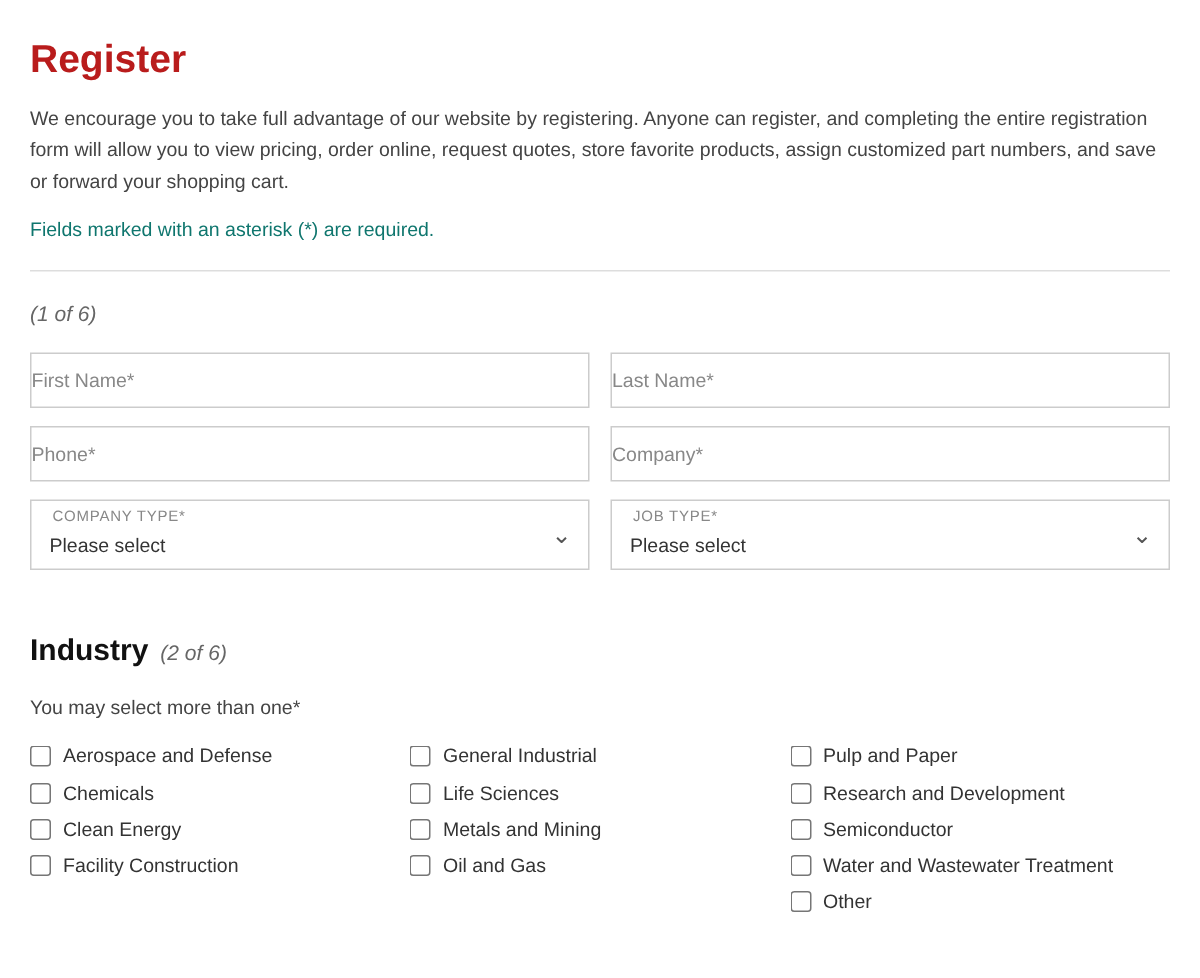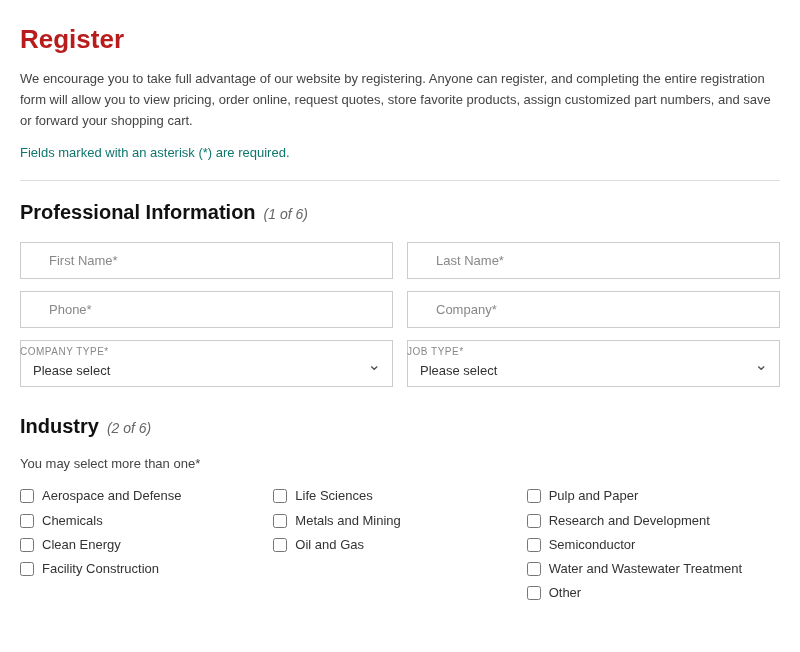--- a/index.html
+++ b/index.html
@@ -46,42 +46,42 @@
     .form-row {
       display: flex;
       gap: 14px;
       margin-bottom: 12px;
     }
     .form-field {
       flex: 1;
     }
     .form-field input {
       width: 100%;
-      padding: 10px 28px;
+      padding: 10px 0;
       border: 1px solid #ccc;
       font-size: 13px;
       color: #333;
       outline: none;
       background: #fff;
     }
     .form-field input::placeholder {
       color: #888;
     }
     .select-wrapper {
       flex: 1;
       position: relative;
     }
     .select-wrapper .select-label {
       font-size: 10px;
       color: #888;
       letter-spacing: 0.5px;
       text-transform: uppercase;
       position: absolute;
       top: 6px;
-      left: 0;
+      left: 15px;
       pointer-events: none;
     }
     .select-wrapper select {
       width: 100%;
       padding: 22px 36px 8px 12px;
       border: 1px solid #ccc;
       font-size: 13px;
       color: #333;
       background: #fff;
       appearance: none;
@@ -92,21 +92,21 @@
     .select-wrapper .chevron {
       position: absolute;
       right: 12px;
       top: 50%;
       transform: translateY(-50%);
       pointer-events: none;
       font-size: 16px;
       color: #555;
     }
     .industry-section {
-      margin-top: 28px;
+      margin-top: 43px;
     }
     .select-many-note {
       font-size: 13px;
       color: #444;
       margin-bottom: 16px;
     }
     .industry-columns {
       display: flex;
       gap: 0;
     }
@@ -146,21 +146,20 @@
 
 <h1>Register</h1>
 
 <p class="intro-text">We encourage you to take full advantage of our website by registering. Anyone can register, and completing the entire registration form will allow you to view pricing, order online, request quotes, store favorite products, assign customized part numbers, and save or forward your shopping cart.</p>
 
 <p class="required-note">Fields marked with an asterisk (*) are required.</p>
 
 <hr class="divider">
 
 <div class="section-title">
-  <span>Professional Information</span>
   <span class="step-label">(1 of 6)</span>
 </div>
 
 <div class="form-row">
   <div class="form-field">
     <input type="text" placeholder="First Name*" style="">
   </div>
   <div class="form-field">
     <input type="text" placeholder="Last Name*" style="">
   </div>
@@ -216,20 +215,24 @@
       </div>
       <div class="checkbox-item">
         <input type="checkbox" id="fac" style="">
         <label for="fac">Facility Construction</label>
       </div>
 
     </div>
 
     <div class="industry-col">
       <div class="checkbox-item">
+        <input type="checkbox" id="gen" style="">
+        <label for="gen">General Industrial</label>
+      </div>
+      <div class="checkbox-item">
         <input type="checkbox" id="life" style="">
         <label for="life">Life Sciences</label>
       </div>
       <div class="checkbox-item">
         <input type="checkbox" id="metals" style="">
         <label for="metals">Metals and Mining</label>
       </div>
       <div class="checkbox-item">
         <input type="checkbox" id="oil" style="">
         <label for="oil">Oil and Gas</label>

